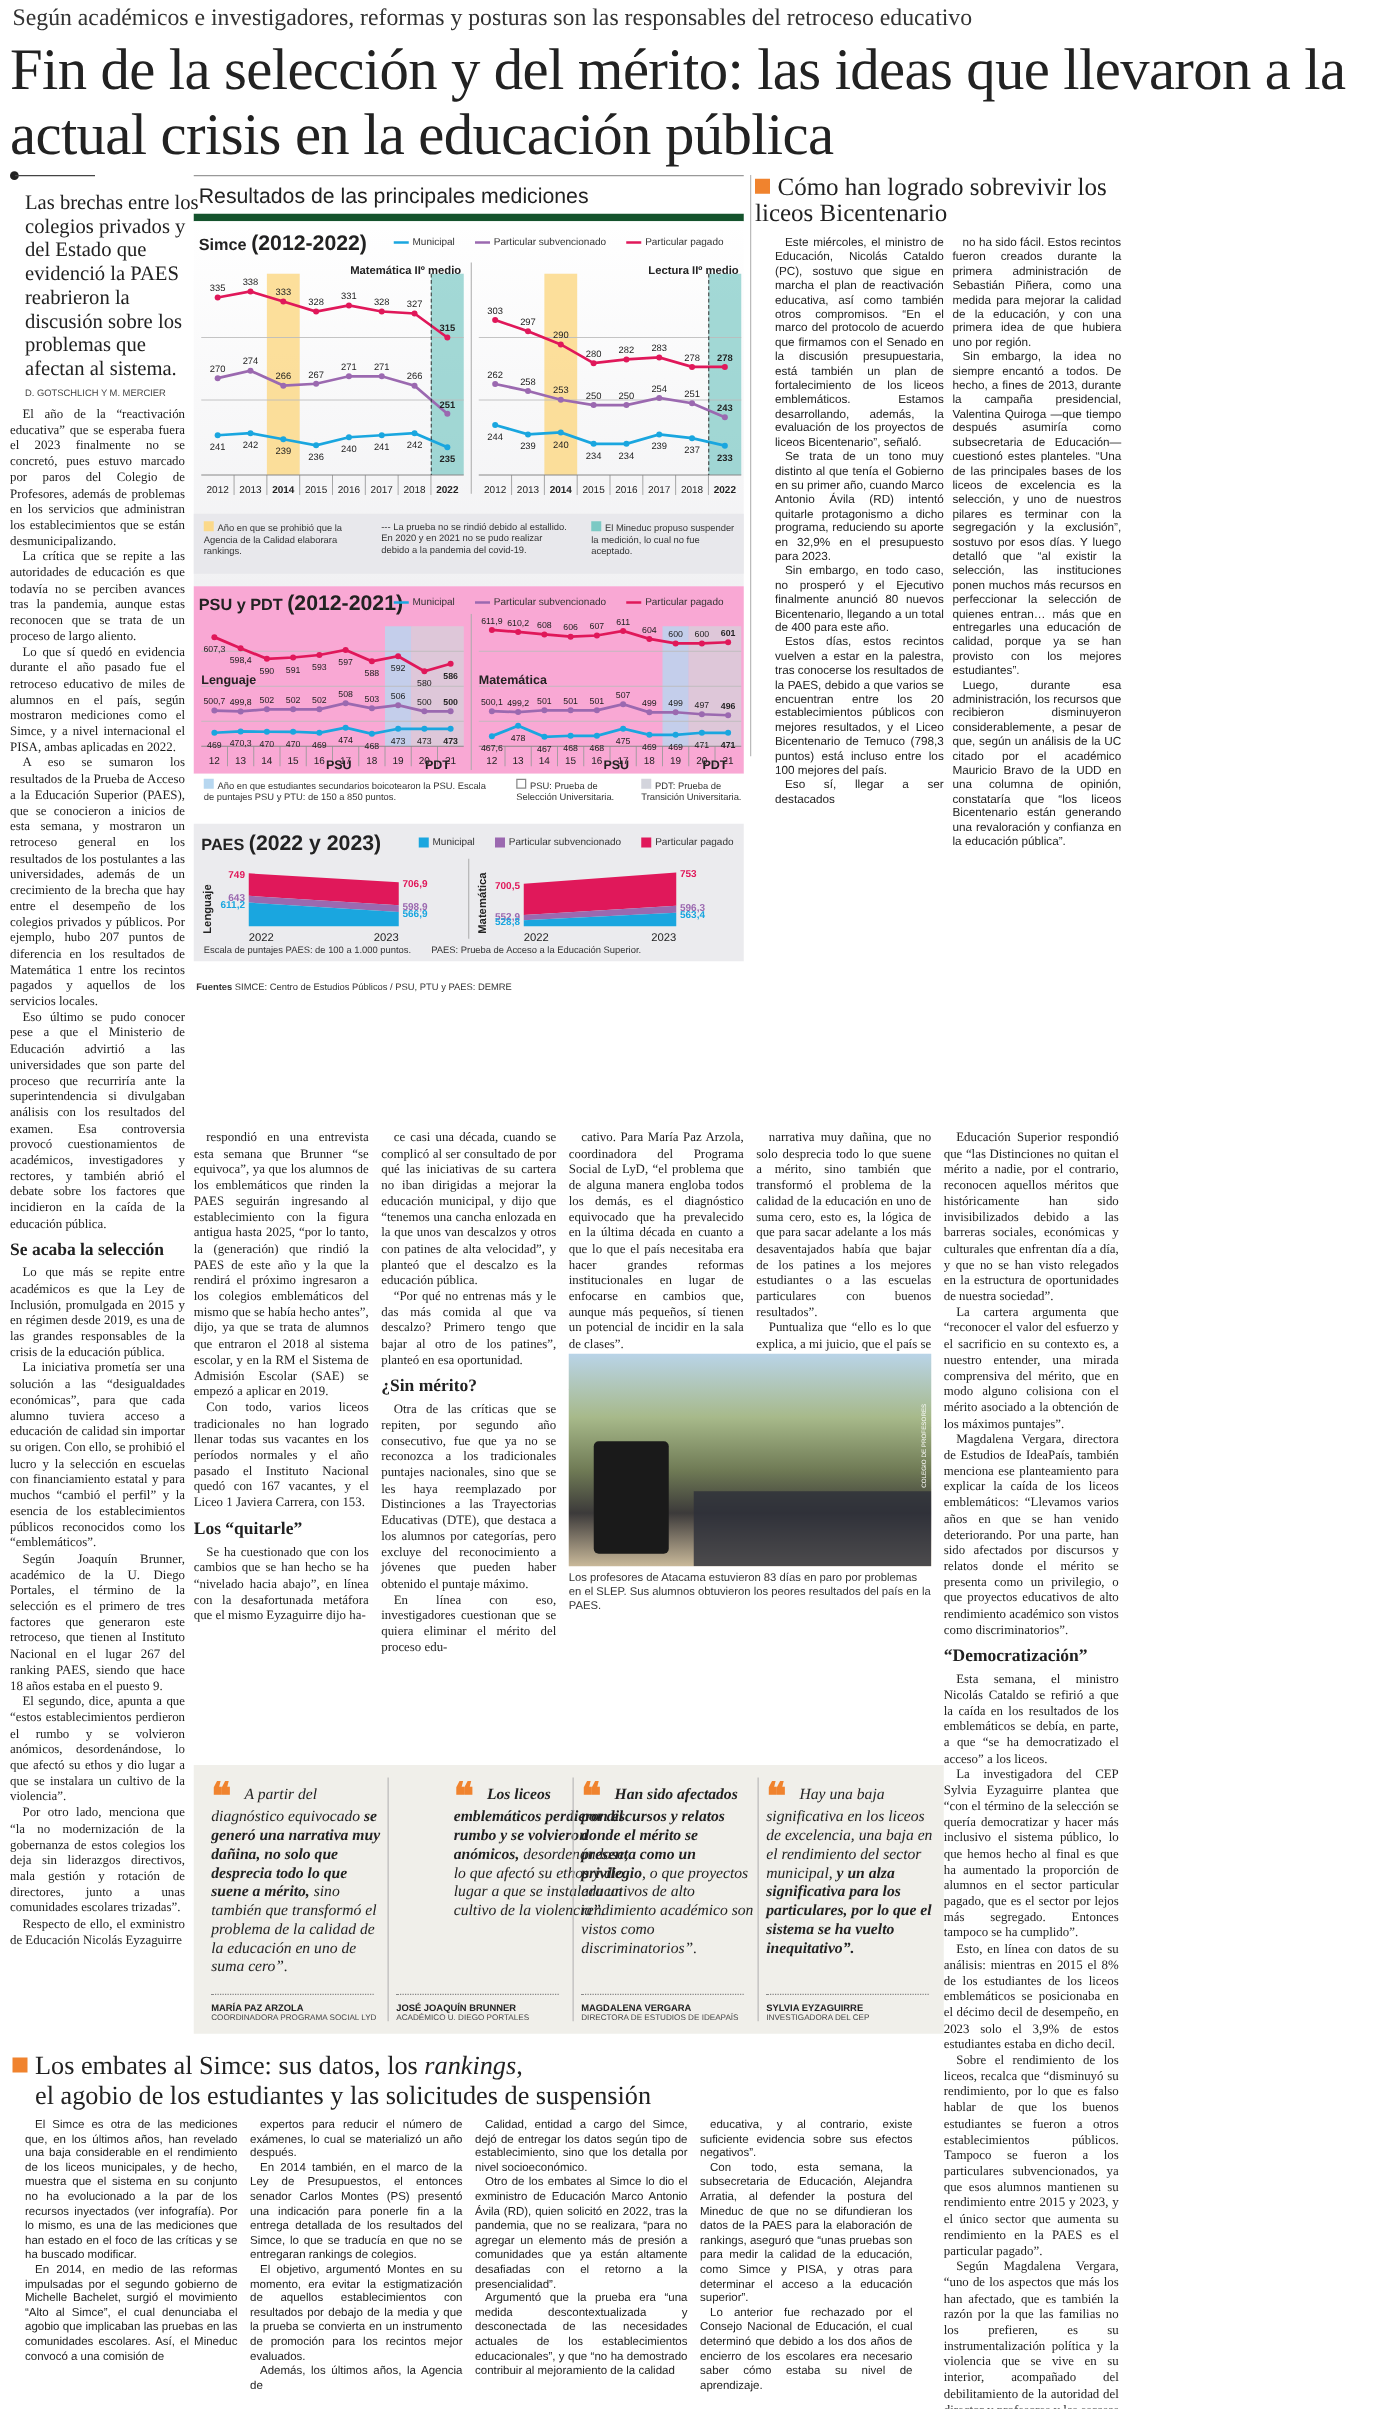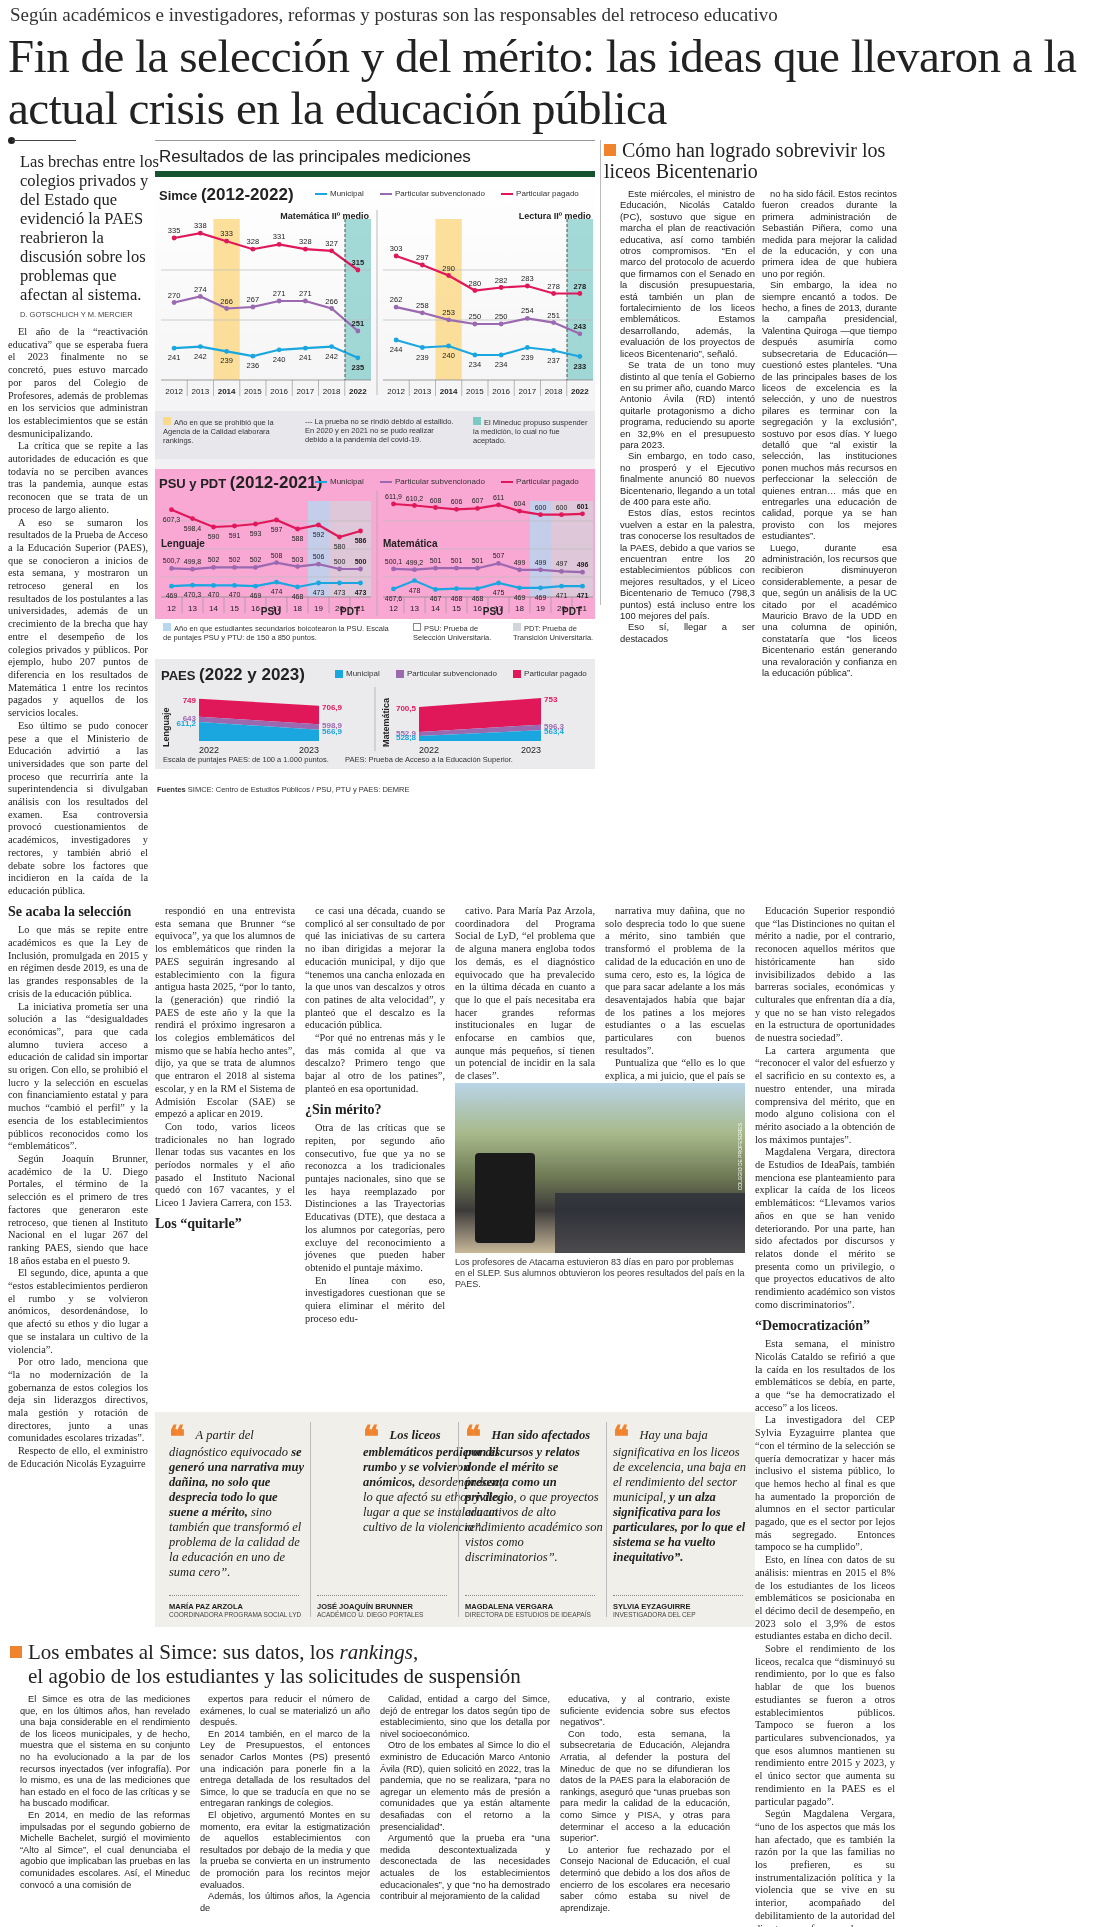--- a/index.html
+++ b/index.html
@@ -48,20 +48,21 @@
 
 <div class="abs lead-dot"></div>
 <div class="abs lead-line"></div>
 <div class="abs lead">Las brechas entre los colegios privados y del Estado que evidenció la PAES reabrieron la discusión sobre los problemas que afectan al sistema.</div>
 <div class="abs byline">D. GOTSCHLICH Y M. MERCIER</div>
 
 <div class="abs body-text" style="left:8px;top:326px;width:140px">
   <div>
       <p>El año de la “reactivación educativa” que se esperaba fuera el 2023 finalmente no se concretó, pues estuvo marcado por paros del Colegio de Profesores, además de problemas en los servicios que administran los establecimientos que se están desmunicipalizando.</p>
       <p>La crítica que se repite a las autoridades de educación es que todavía no se perciben avances tras la pandemia, aunque estas reconocen que se trata de un proceso de largo aliento.</p>
+      <p>Lo que sí quedó en evidencia durante el año pasado fue el retroceso educativo de miles de alumnos en el país, según mostraron mediciones como el Simce, y a nivel internacional el PISA, ambas aplicadas en 2022.</p>
       <p>A eso se sumaron los resultados de la Prueba de Acceso a la Educación Superior (PAES), que se conocieron a inicios de esta semana, y mostraron un retroceso general en los resultados de los postulantes a las universidades, además de un crecimiento de la brecha que hay entre el desempeño de los colegios privados y públicos. Por ejemplo, hubo 207 puntos de diferencia en los resultados de Matemática 1 entre los recintos pagados y aquellos de los servicios locales.</p>
       <p>Eso último se pudo conocer pese a que el Ministerio de Educación advirtió a las universidades que son parte del proceso que recurriría ante la superintendencia si divulgaban análisis con los resultados del examen. Esa controversia provocó cuestionamientos de académicos, investigadores y rectores, y también abrió el debate sobre los factores que incidieron en la caída de la educación pública.</p>
     </div>
   <div class="sub">Se acaba la selección</div>
   <div>
       <p>Lo que más se repite entre académicos es que la Ley de Inclusión, promulgada en 2015 y en régimen desde 2019, es una de las grandes responsables de la crisis de la educación pública.</p>
       <p>La iniciativa prometía ser una solución a las “desigualdades económicas”, para que cada alumno tuviera acceso a educación de calidad sin importar su origen. Con ello, se prohibió el lucro y la selección en escuelas con financiamiento estatal y para muchos “cambió el perfil” y la esencia de los establecimientos públicos reconocidos como los “emblemáticos”.</p>
       <p>Según Joaquín Brunner, académico de la U. Diego Portales, el término de la selección es el primero de tres factores que generaron este retroceso, que tienen al Instituto Nacional en el lugar 267 del ranking PAES, siendo que hace 18 años estaba en el puesto 9.</p>
       <p>El segundo, dice, apunta a que “estos establecimientos perdieron el rumbo y se volvieron anómicos, desordenándose, lo que afectó su ethos y dio lugar a que se instalara un cultivo de la violencia”.</p>
       <p>Por otro lado, menciona que “la no modernización de la gobernanza de estos colegios los deja sin liderazgos directivos, mala gestión y rotación de directores, junto a unas comunidades escolares trizadas”.</p>
@@ -498,20 +499,23 @@
       <p>Luego, durante esa administración, los recursos que recibieron disminuyeron considerablemente, a pesar de que, según un análisis de la UC citado por el académico Mauricio Bravo de la UDD en una columna de opinión, constataría que “los liceos Bicentenario están generando una revaloración y confianza en la educación pública”.</p>
     </div>
   </div>
 
 <div class="abs body-text" style="left:155px;top:905px;width:140px">
   <div>
       <p>respondió en una entrevista esta semana que Brunner “se equivoca”, ya que los alumnos de los emblemáticos que rinden la PAES seguirán ingresando al establecimiento con la figura antigua hasta 2025, “por lo tanto, la (generación) que rindió la PAES de este año y la que la rendirá el próximo ingresaron a los colegios emblemáticos del mismo que se había hecho antes”, dijo, ya que se trata de alumnos que entraron el 2018 al sistema escolar, y en la RM el Sistema de Admisión Escolar (SAE) se empezó a aplicar en 2019.</p>
       <p>Con todo, varios liceos tradicionales no han logrado llenar todas sus vacantes en los períodos normales y el año pasado el Instituto Nacional quedó con 167 vacantes, y el Liceo 1 Javiera Carrera, con 153.</p>
     </div>
   <div class="sub">Los “quitarle”</div>
+  <div>
+      <p>Se ha cuestionado que con los cambios que se han hecho se ha “nivelado hacia abajo”, en línea con la desafortunada metáfora que el mismo Eyzaguirre dijo ha-</p>
+    </div>
 </div>
 <div class="abs body-text" style="left:305px;top:905px;width:140px">
   <div>
       <p>ce casi una década, cuando se complicó al ser consultado de por qué las iniciativas de su cartera no iban dirigidas a mejorar la educación municipal, y dijo que “tenemos una cancha enlozada en la que unos van descalzos y otros con patines de alta velocidad”, y planteó que el descalzo es la educación pública.</p>
       <p>“Por qué no entrenas más y le das más comida al que va descalzo? Primero tengo que bajar al otro de los patines”, planteó en esa oportunidad.</p>
     </div>
   <div class="sub">¿Sin mérito?</div>
   <div>
       <p>Otra de las críticas que se repiten, por segundo año consecutivo, fue que ya no se reconozca a los tradicionales puntajes nacionales, sino que se les haya reemplazado por Distinciones a las Trayectorias Educativas (DTE), que destaca a los alumnos por categorías, pero excluye del reconocimiento a jóvenes que pueden haber obtenido el puntaje máximo.</p>
       <p>En línea con eso, investigadores cuestionan que se quiera eliminar el mérito del proceso edu-</p>

